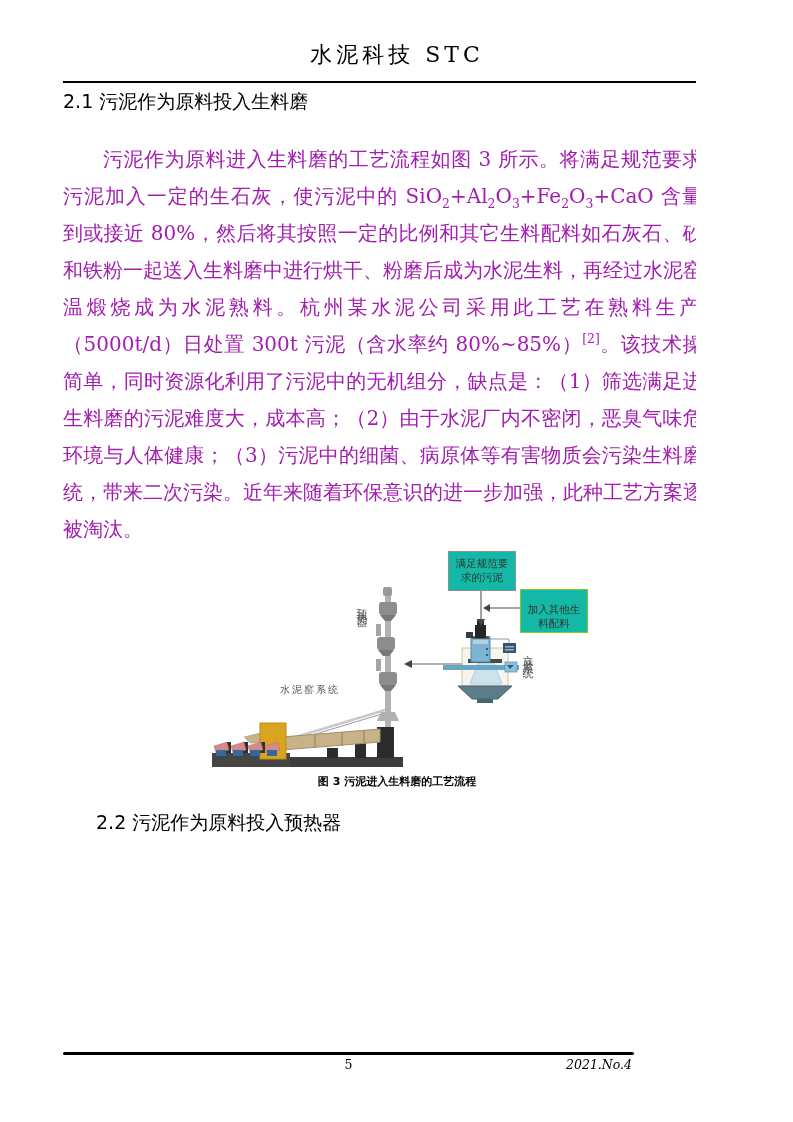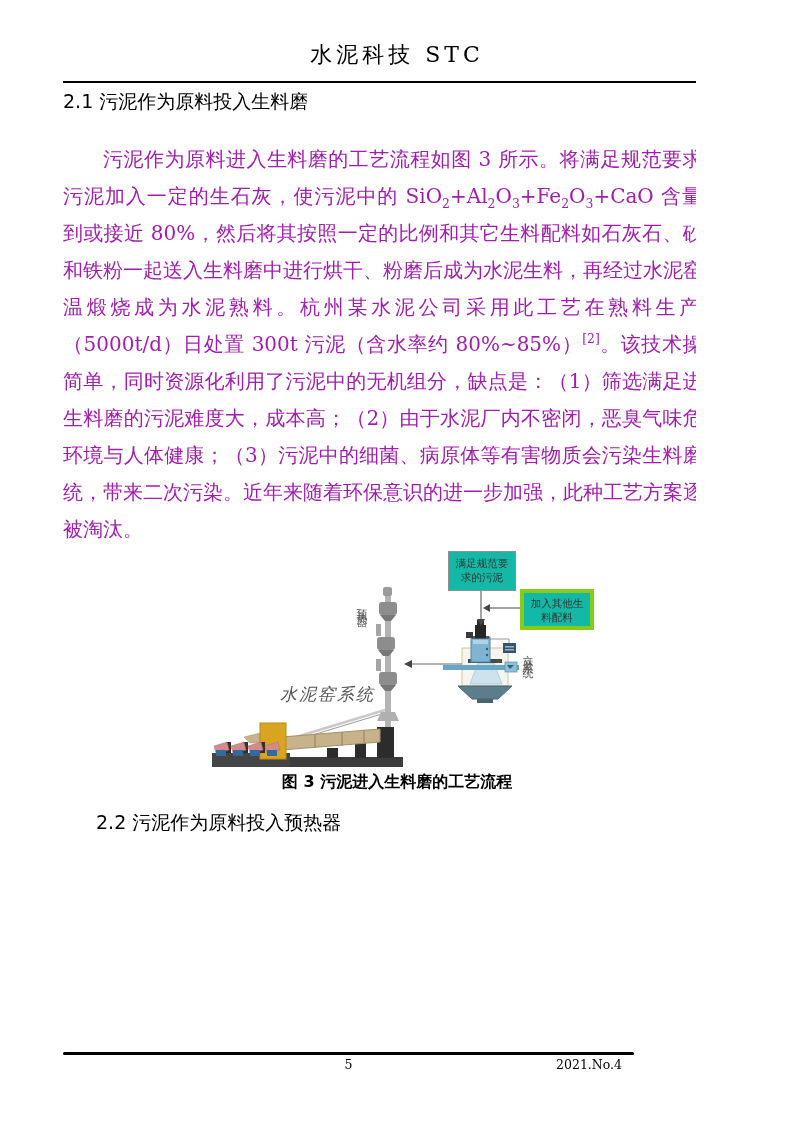--- a/index.html
+++ b/index.html
@@ -56,50 +56,50 @@
   .flow-box{
     position:absolute;
     background:#14b8a6;
     font-size:10.5px;
     line-height:14px;
     text-align:center;
     color:#333;
     font-family:Liberation Sans, sans-serif;
   }
   .box-sludge{left:248px;top:0;width:66px;height:34px;border:1px solid #8f8f8f;padding-top:4px;}
-  .box-ingredients{left:320px;top:38px;width:66px;height:30px;border:4px solid #84cc16;padding-top:3px;text-align:center;}
+  .box-ingredients{left:320px;top:38px;width:66px;height:30px;border:1px solid #84cc16;padding-top:12px;text-align:center;}
   .vlabel{
     position:absolute;
     writing-mode:vertical-rl;
     text-orientation:upright;
     font-size:11px;
     letter-spacing:4px;
     color:#555;
   }
   .vlabel-preheater{left:153px;top:49px;}
   .vlabel-mill{left:319px;top:95px;}
   .hlabel-kiln{
     position:absolute;left:80px;top:132px;
-    font-size:17px;letter-spacing:2px;color:#555;font-style:italic;
+    font-size:10px;letter-spacing:2px;color:#555;
   }
   .fig-caption{
     margin-top:4px;
     text-align:center;
     font-family:"DejaVu Sans","Liberation Sans",sans-serif;
     font-weight:bold;
-    font-size:16px;
+    font-size:11px;
     line-height:22px;
     color:#000;
   }
   
   .page-footer{position:absolute;left:63px;right:62px;top:1052px;}
   .footer-rule{height:3px;background:#000;border-radius:2px;}
   .footer-row{position:relative;height:20px;margin-top:2px;font-size:12.5px;color:#000;}
   .footer-page-num{position:absolute;left:0;right:0;text-align:center;}
-  .footer-issue{position:absolute;right:12px;top:0;}
+  .footer-issue{position:absolute;right:2px;top:0;font-style:italic;}
 </style>
 </head>
 <body>
 
 <div class="page">
   <div class="content">
 
     <header>
       <div class="journal-title">水泥科技 STC</div>
       <div class="header-rule"></div>

